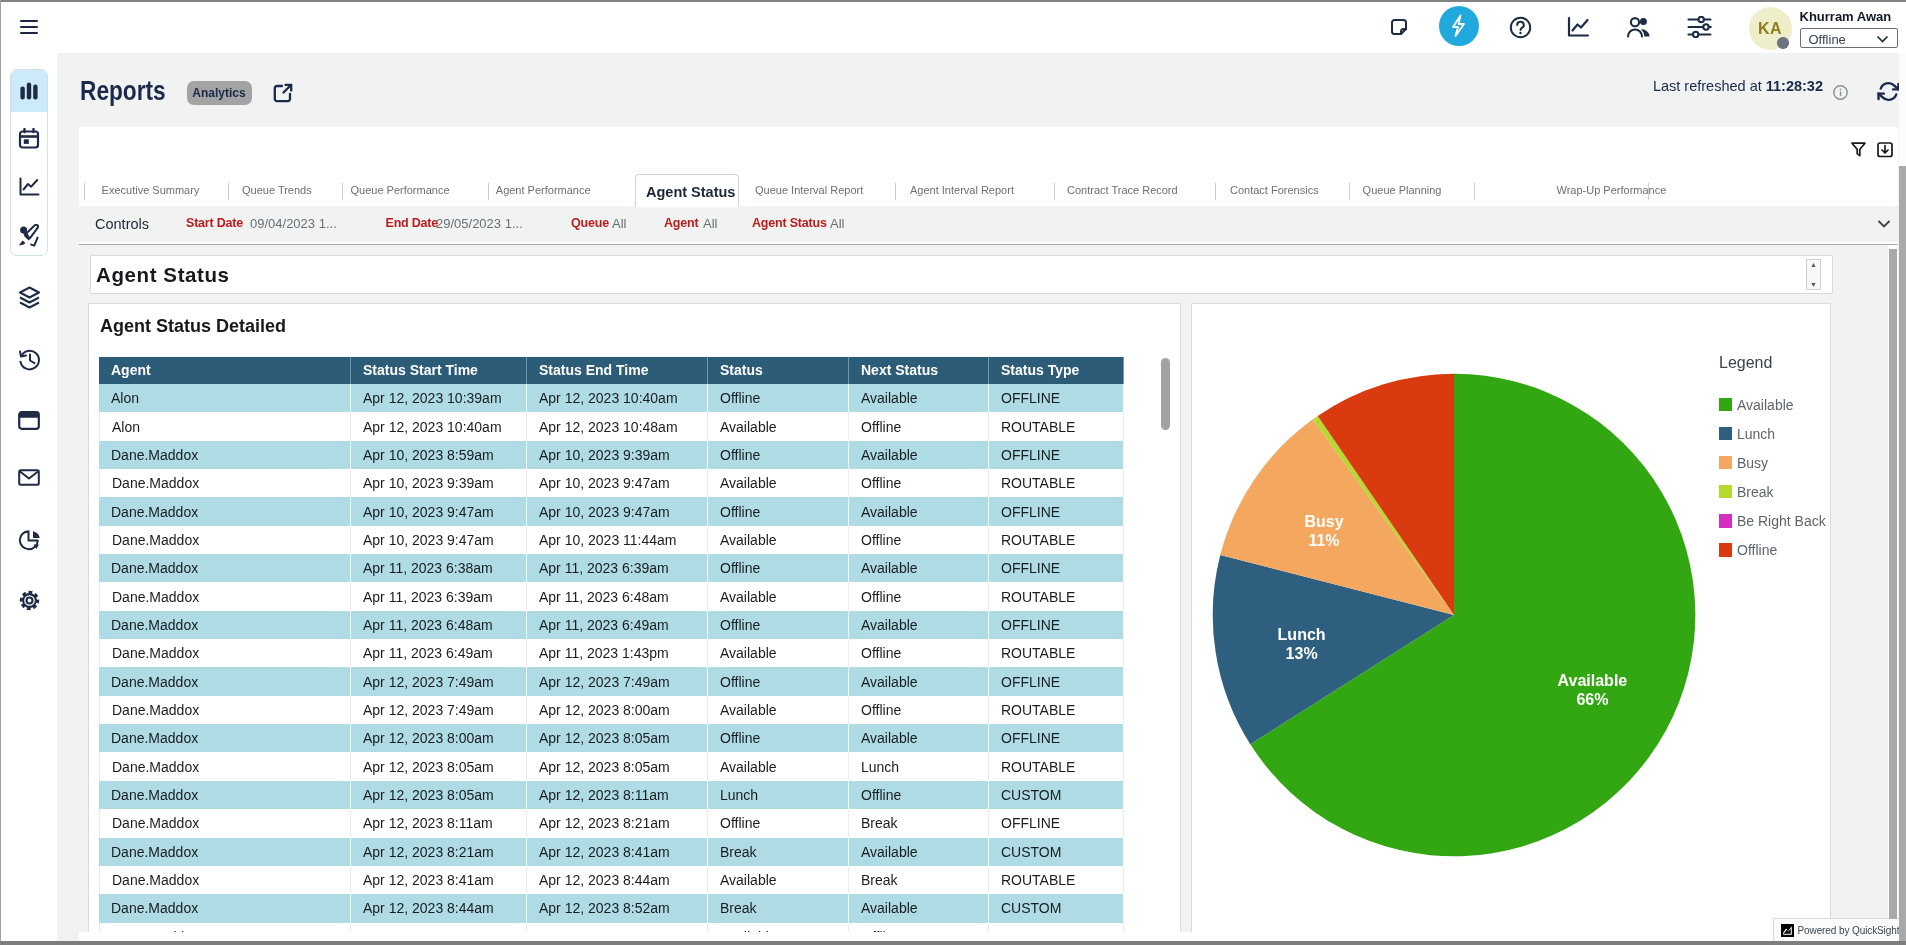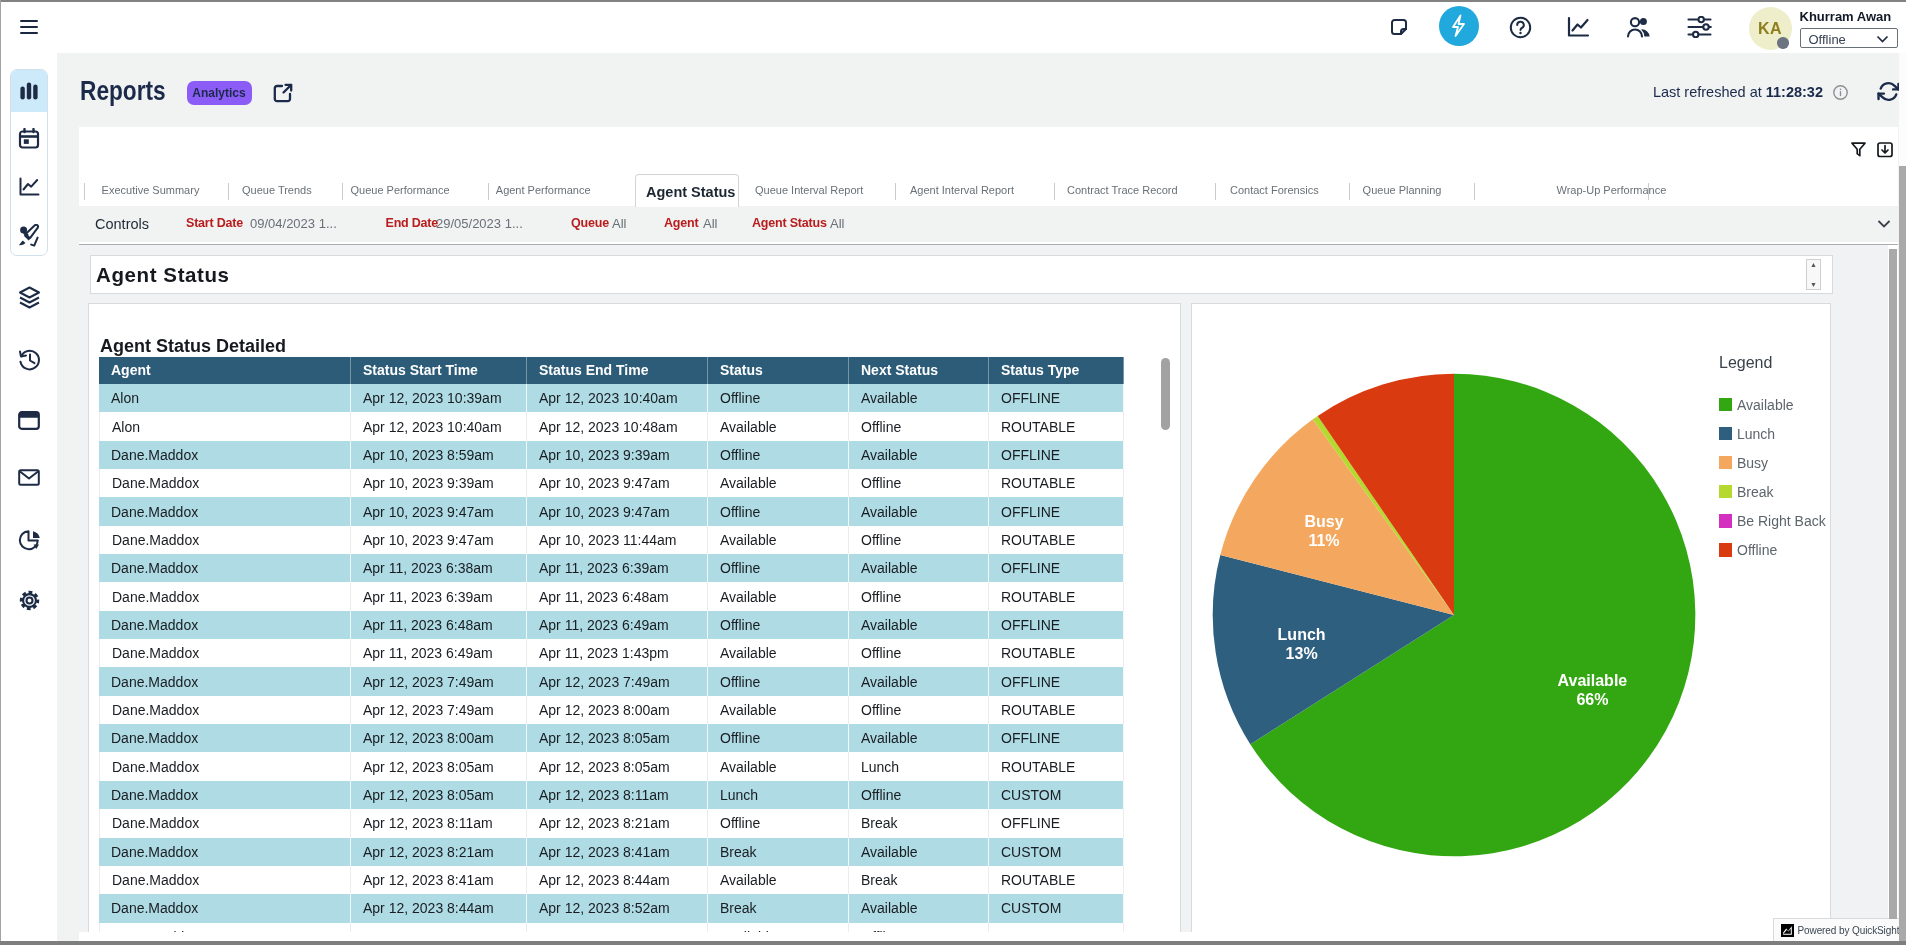--- a/index.html
+++ b/index.html
@@ -22,22 +22,22 @@
 
 
 #sidebar { position:absolute; left:0; top:53px; width:57px; height:892px; background:#fff; }
 #sidecard { position:absolute; left:10px; top:16px; width:38px; height:187px; border:1px solid #cfe0ea; border-radius:7px; background:#fff; }
 #sidecard .sel { position:absolute; left:0; top:0; width:36px; height:42px; background:#cdeafa; border-radius:6px 6px 0 0; }
 
 
 #main { position:absolute; left:57px; top:53px; width:1849px; height:892px; background:#f1f3f3; }
 
 #rep-title { position:absolute; left:23px; top:23px; font-size:27px; font-weight:bold; color:#1b2a4a; transform:scaleX(0.84); transform-origin:left center; white-space:nowrap; }
-#badge { position:absolute; left:129.5px; top:27.5px; width:65px; height:24.5px; background:#8b5cf6; border-radius:7px; color:#1b2a4a; font-size:12px; font-weight:bold; text-align:center; line-height:24.5px; }
-#lastref { position:absolute; right:83px; top:31px; font-size:14.5px; color:#1b2a4a; }
+#badge { position:absolute; left:129.5px; top:27.5px; width:65px; height:24.5px; background:#a3a3a3; border-radius:7px; color:#1b2a4a; font-size:12px; font-weight:bold; text-align:center; line-height:24.5px; }
+#lastref { position:absolute; right:83px; top:25px; font-size:14.5px; color:#1b2a4a; }
 
 
 #card { position:absolute; left:21.5px; top:74px; width:1819.5px; height:818px; background:#fff; }
 
 .tab { position:absolute; top:56.5px; font-size:11px; color:#697077; white-space:nowrap; }
 .tabdiv { position:absolute; top:55.5px; width:1px; height:17.5px; background:#c8cdd0; }
 #activetab { position:absolute; left:556px; top:47px; width:104.5px; height:33px; border:1px solid #d2d5d7; border-bottom:none; border-radius:4px 4px 0 0; background:#fff; z-index:2; }
 #activetab span { position:absolute; left:10.5px; top:9px; font-size:14.5px; font-weight:bold; color:#1c2733; white-space:nowrap; }
 
 #controls { position:absolute; left:0px; top:79px; width:1819.5px; height:36px; background:#f1f2f2; }
@@ -49,21 +49,21 @@
 
 
 #band { position:absolute; left:11.5px; top:9.5px; width:1743px; height:39px; background:#fff; border:1px solid #d8dbdc; }
 #band h1 { position:absolute; left:5px; top:7.5px; font-size:20.5px; letter-spacing:0.6px; color:#15191d; }
 #spinner { position:absolute; right:11px; top:3px; width:15px; height:31px; background:#f8f8f8; border:1px solid #cfcfcf; }
 #spinner:before { content:"▲"; position:absolute; top:1px; left:3px; font-size:7px; color:#555; }
 #spinner:after { content:"▼"; position:absolute; bottom:1px; left:3px; font-size:7px; color:#555; }
 
 
 #lpanel { position:absolute; left:9.5px; top:57.5px; width:1093px; height:656px; background:#fff; border:1px solid #d8dbdc; }
-#lpanel h2 { position:absolute; left:11px; top:32px; font-size:18px; color:#16191d; }
+#lpanel h2 { position:absolute; left:11px; top:12px; font-size:18px; color:#16191d; }
 #rpanel { position:absolute; left:1112.5px; top:57.5px; width:640px; height:656px; background:#fff; border:1px solid #d8dbdc; }
 #rpanel h2 { position:absolute; left:0; top:19.5px; width:100%; text-align:center; font-size:16px; color:#21262c; }
 
 
 #tbl { position:absolute; left:10px; top:53px; width:1025px; border-collapse:separate; border-spacing:0; table-layout:fixed; font-size:14px; }
 #tbl th { background:#2d5c78; color:#fff; font-weight:bold; text-align:left; height:27.5px; padding:0 0 0 12px; border-right:1px solid rgba(255,255,255,0.35); white-space:nowrap; overflow:hidden; }
 #tbl td { height:28.35px; padding:0 0 0 12px; color:#191d21; white-space:nowrap; overflow:hidden; }
 #tbl tr.b td { background:#aedbe4; border-right:1px solid rgba(255,255,255,0.8); }
 #tbl tr.w td { background:#fff; border-right:1px solid #ececec; }
 #tbl tr.w td:first-child { border-left:1px solid #ececec; }

